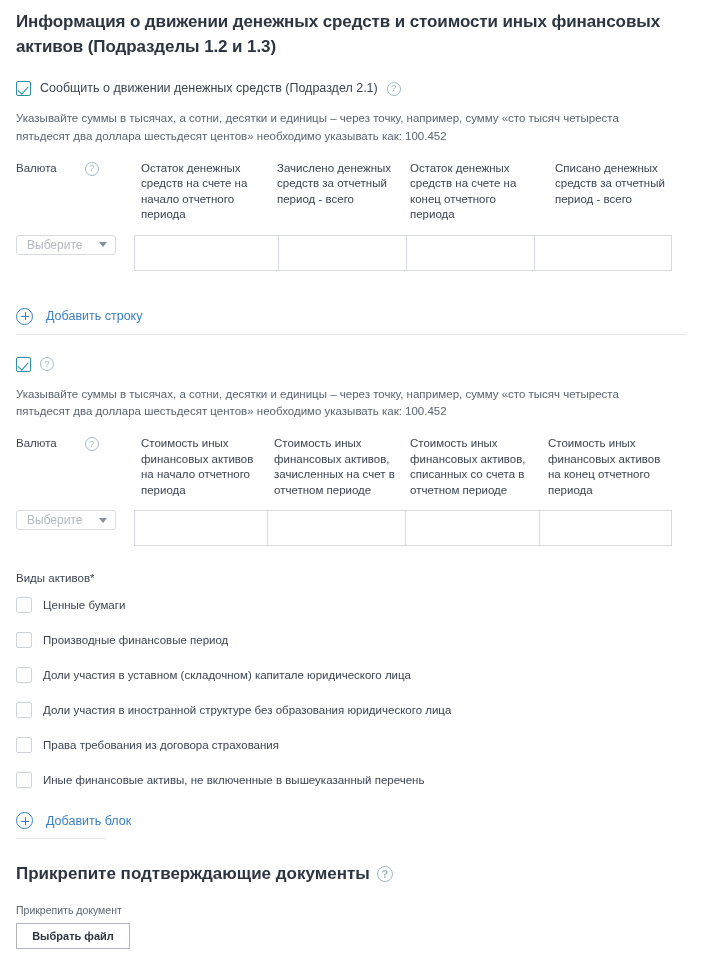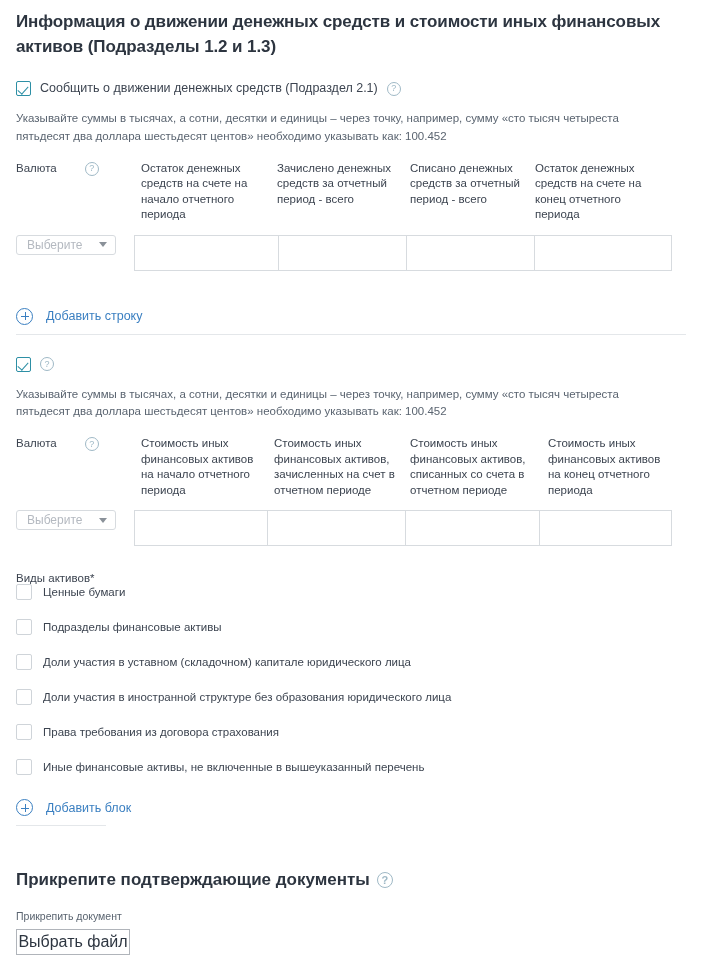--- a/index.html
+++ b/index.html
@@ -182,43 +182,45 @@
   
   .asset-title {
     font-size: 11.5px;
     color: #3c4450;
     margin-top: 26px;
   }
   .asset-row {
     display: flex;
     align-items: center;
     gap: 11px;
+    margin-top: 13px;
   }
   .asset-label {
     font-size: 11.5px;
     color: #3c4450;
   }
 
   
   .attach-label {
     font-size: 10.5px;
     color: #5a6470;
     margin-top: 20px;
   }
   .file-btn {
     margin-top: 7px;
     width: 114px; height: 26px;
     border: 1px solid #b0b4ba;
     background: #fff;
-    font-size: 16px;
+    font-size: 11px;
     color: #2d3540;
     display: flex;
     align-items: center;
     justify-content: center;
     font-family: "Liberation Sans", sans-serif;
+    font-weight: bold;
   }
 </style>
 </head>
 <body>
 
 <div class="page">
 
   <h1 class="page-title">Информация о движении денежных средств и стоимости иных финансовых активов (Подразделы 1.2 и 1.3)</h1>
 
   <div class="check-row">
@@ -230,22 +232,22 @@
   <p class="hint">Указывайте суммы в тысячах, а сотни, десятки и единицы – через точку, например, сумму «сто тысяч четыреста пятьдесят два доллара шестьдесят центов» необходимо указывать как: 100.452</p>
 
   <div class="tbl">
     <div class="thead">
       <div class="th th-currency">
         <span>Валюта</span>
         <span class="help">?</span>
       </div>
       <div class="th" style="flex:0 0 136px;">Остаток денежных средств на счете на начало отчетного периода</div>
       <div class="th" style="flex:0 0 133px;">Зачислено денежных средств за отчетный период - всего</div>
+      <div class="th" style="flex:0 0 145px;">Остаток денежных средств на счете на конец отчетного периода</div>
       <div class="th" style="flex:0 0 125px;">Списано денежных средств за отчетный период - всего</div>
-      <div class="th" style="flex:0 0 145px;">Остаток денежных средств на счете на конец отчетного периода</div>
     </div>
 
     <div class="trow">
       <div class="select">
         <span>Выберите</span>
         <span class="caret"></span>
       </div>
       <div class="inputs">
         <div class="inp" style="width:145px;"></div>
         <div class="inp" style="width:128px;"></div>
@@ -297,21 +299,21 @@
   </div>
 
   <div class="asset-title">Виды активов*</div>
 
   <div class="asset-row">
     <span class="cb empty"></span>
     <span class="asset-label">Ценные бумаги</span>
   </div>
   <div class="asset-row" style="margin-top:19px;">
     <span class="cb empty"></span>
-    <span class="asset-label">Подразделы финансовые активы</span>
+    <span class="asset-label">Производные финансовые период</span>
   </div>
   <div class="asset-row" style="margin-top:19px;">
     <span class="cb empty"></span>
     <span class="asset-label">Доли участия в уставном (складочном) капитале юридического лица</span>
   </div>
   <div class="asset-row" style="margin-top:19px;">
     <span class="cb empty"></span>
     <span class="asset-label">Доли участия в иностранной структуре без образования юридического лица</span>
   </div>
   <div class="asset-row" style="margin-top:19px;">
@@ -324,21 +326,21 @@
   </div>
 
   <div style="margin-top:24px;">
     <div class="addlink">
       <span class="plus"></span>
       <span>Добавить блок</span>
     </div>
     <div class="divider short"></div>
   </div>
 
-  <h2 class="section-title" style="margin-top:44px;">
+  <h2 class="section-title" style="margin-top:25px;">
     <span>Прикрепите подтверждающие документы</span>
     <span class="help lg">?</span>
   </h2>
 
   <div class="attach-label">Прикрепить документ</div>
   <div class="file-btn">Выбрать файл</div>
 
 </div>
 
 </body></html>

